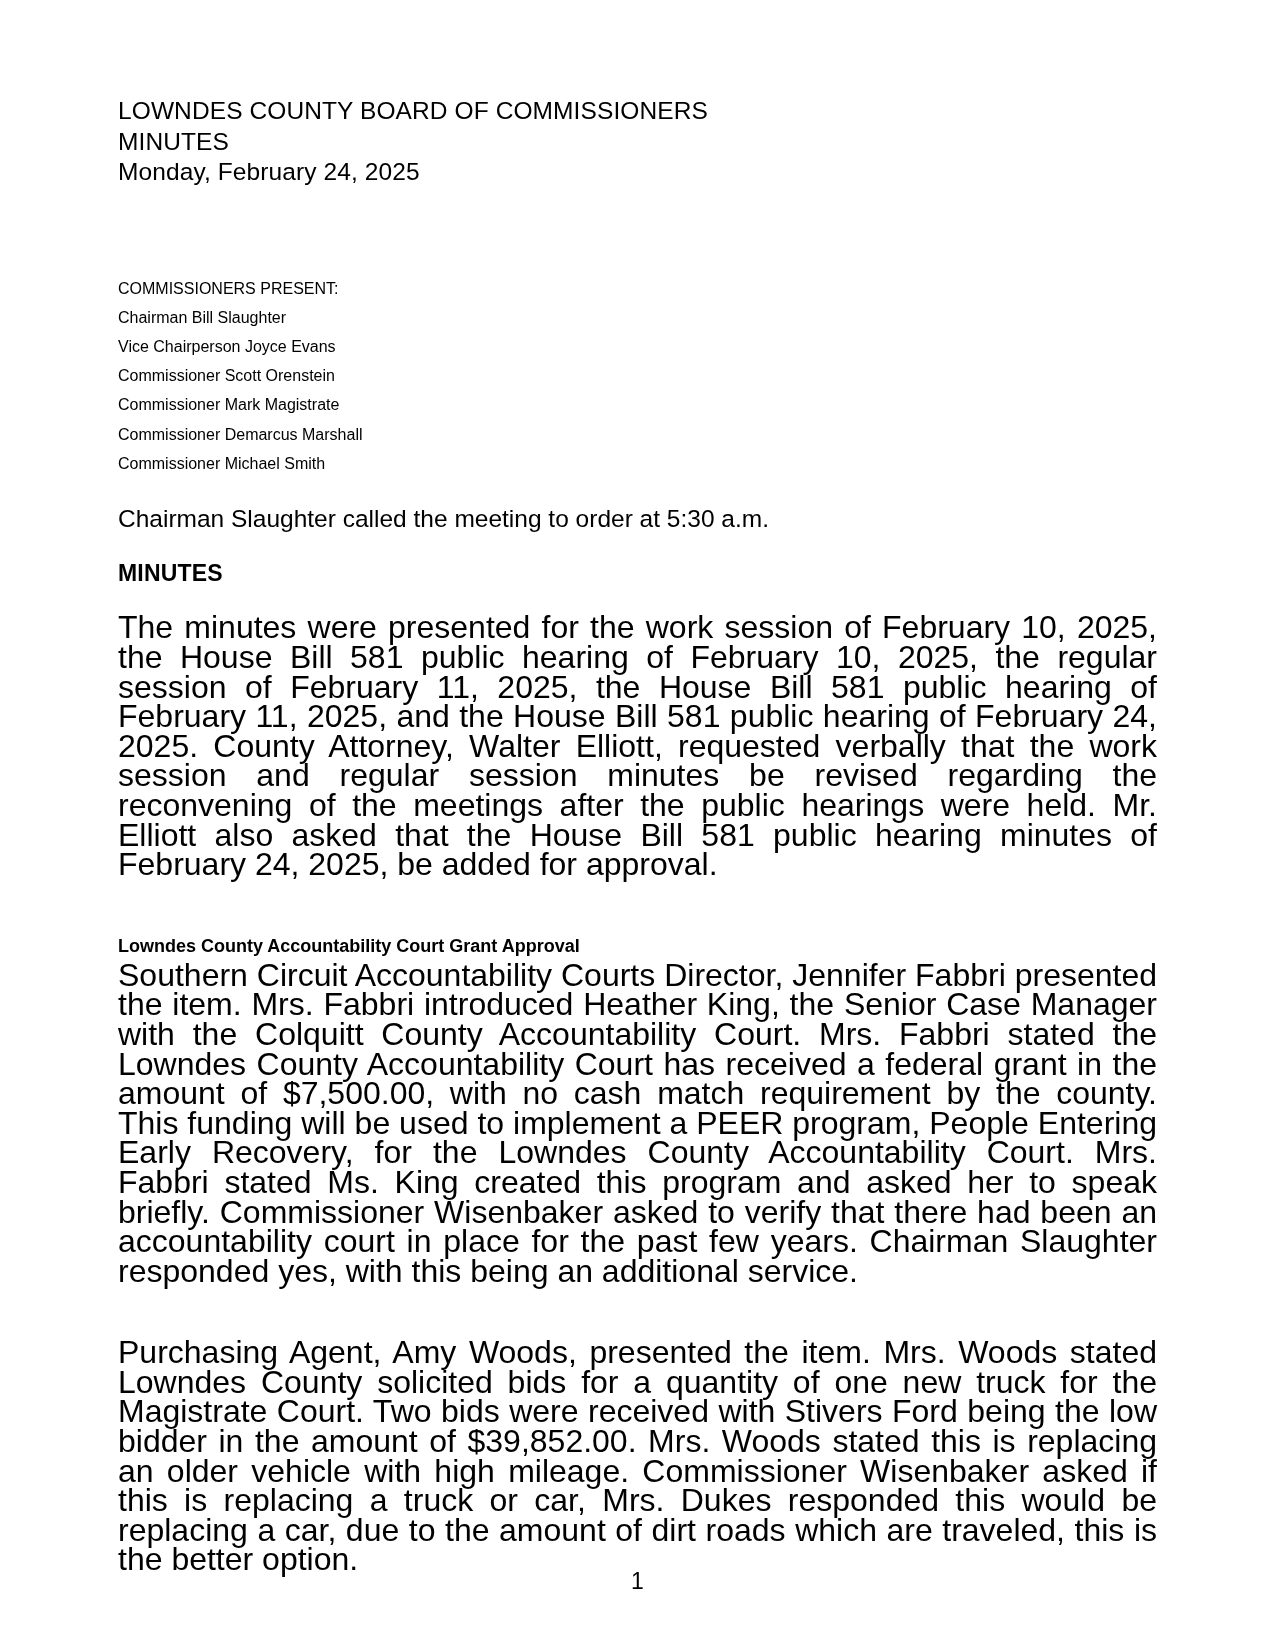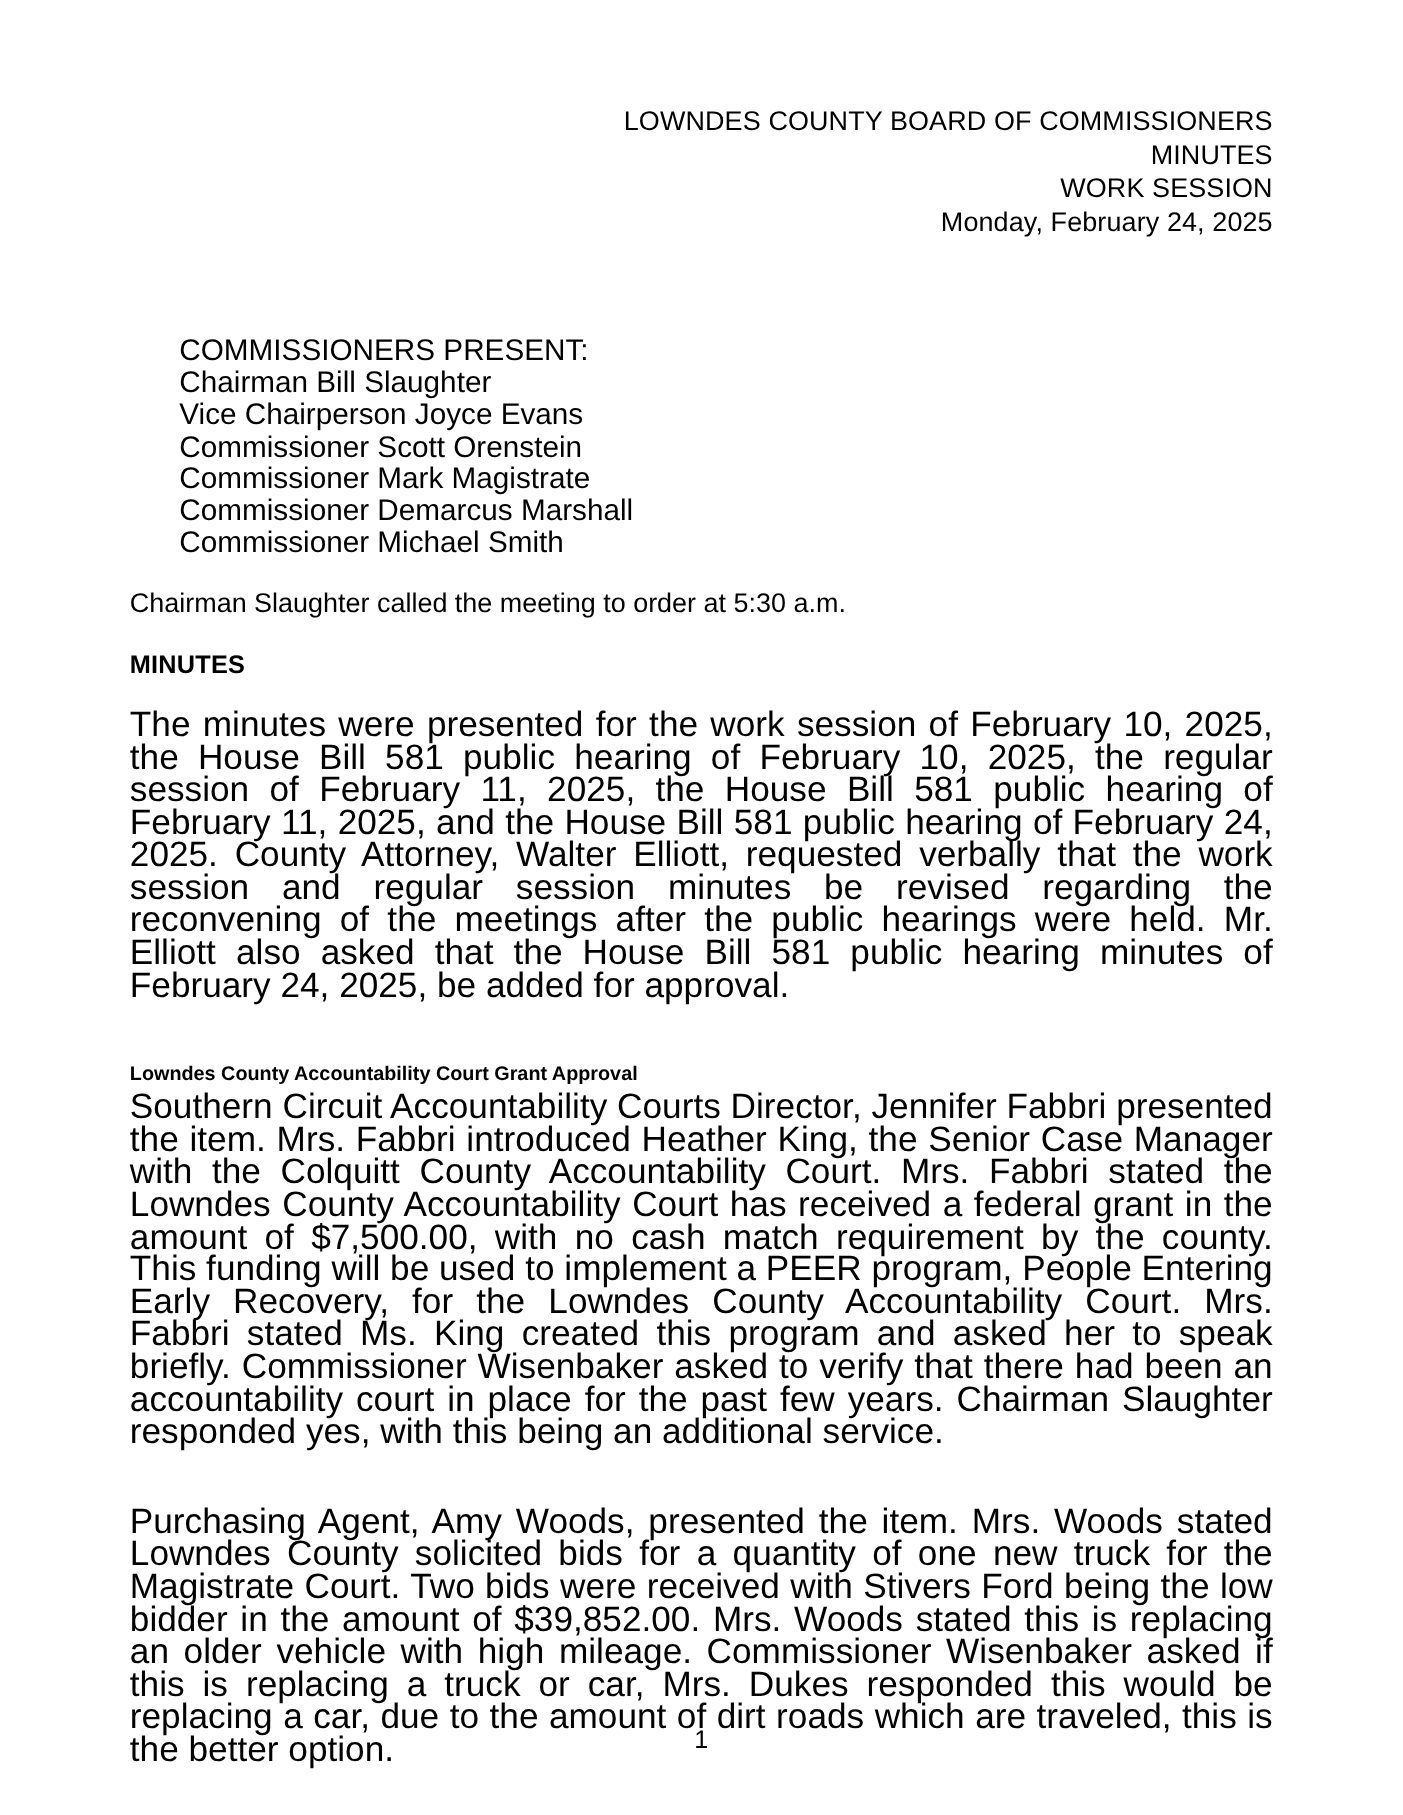--- a/index.html
+++ b/index.html
@@ -16,36 +16,35 @@
     position: relative;
     width: 1275px;
     height: 1650px;
     margin: 0 auto;
     background: #ffffff;
     box-sizing: border-box;
     padding: 96px 118px 70px 118px;
     overflow: hidden;
   }
   .doc-header {
-    text-align: right;
+    text-align: left;
     font-size: 24.5px;
     line-height: 30.5px;
     margin: 0 0 0 0;
     letter-spacing: 0.1px;
   }
   .doc-header div {
     white-space: nowrap;
   }
   .spacer-lg { height: 86px; }
   .spacer-sm { height: 26px; }
 
   .attendee-block {
-    font-size: 27px;
+    font-size: 16px;
     line-height: 29.2px;
-    margin-left: 45px;
   }
   .attendee-block div { white-space: nowrap; }
 
   .body-line {
     font-size: 24.5px;
     line-height: 29.5px;
   }
 
   h2.section-head {
     font-size: 23px;
@@ -79,21 +78,20 @@
   }
 </style>
 </head>
 <body>
 
 <div class="page">
 
   <div class="doc-header">
     <div>LOWNDES COUNTY BOARD OF COMMISSIONERS</div>
     <div>MINUTES</div>
-    <div>WORK SESSION</div>
     <div>Monday, February 24, 2025</div>
   </div>
 
   <div class="spacer-lg"></div>
 
   <div class="attendee-block">
     <div>COMMISSIONERS PRESENT:</div>
     <div>Chairman Bill Slaughter</div>
     <div>Vice Chairperson Joyce Evans</div>
     <div>Commissioner Scott Orenstein</div>

